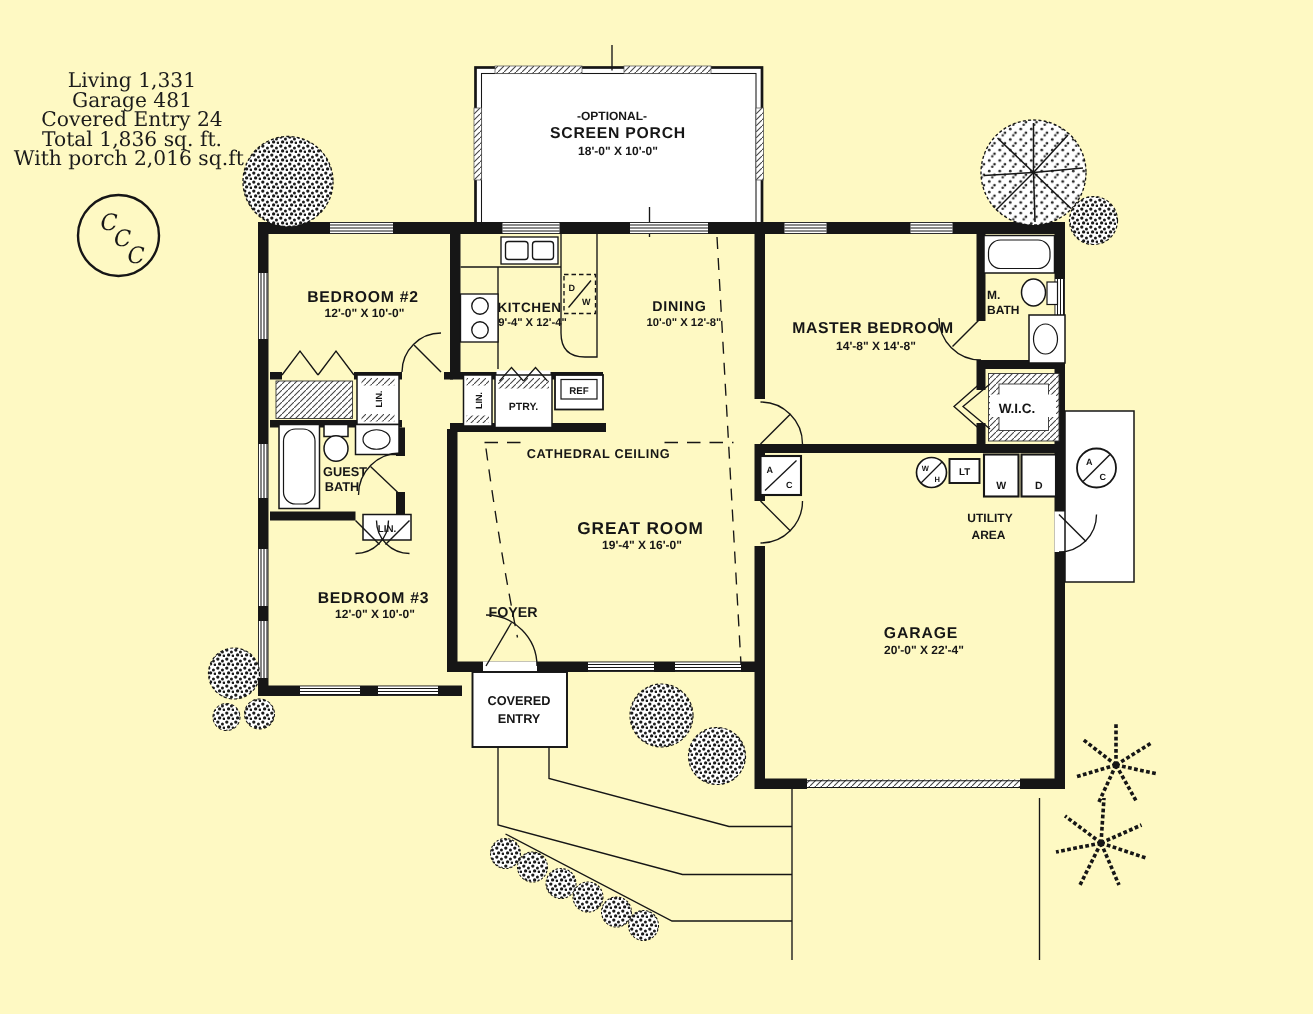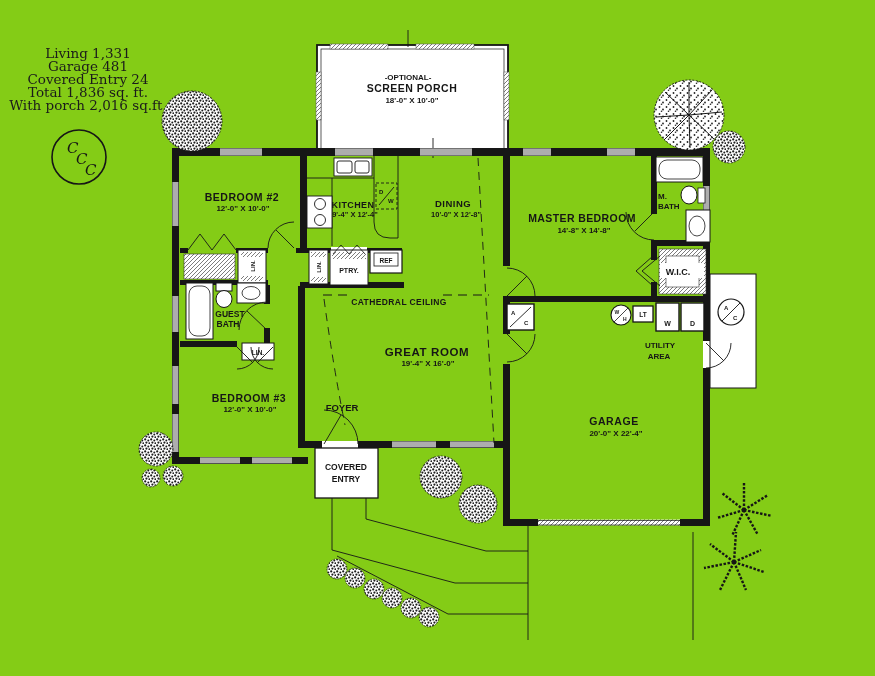--- a/index.html
+++ b/index.html
@@ -1,16 +1,16 @@
 <!DOCTYPE html>
 <html><head>
 <meta charset="utf-8">
 <style>
   html,body{margin:0;padding:0;background:#fff;}
-  .stage{position:relative;width:875px;height:676px;background:#84cc16;overflow:hidden;}
+  .stage{position:relative;width:875px;height:676px;background:#fef9c3;overflow:hidden;}
   svg{position:absolute;left:0;top:0;}
   text{font-family:"Liberation Sans",sans-serif;font-weight:bold;fill:#161616;}
   .serif{font-family:"DejaVu Serif",serif;font-weight:normal;fill:#1b1b1b;}
   .logoC{font-family:"DejaVu Serif",serif;font-weight:normal;font-style:italic;fill:#161616;}
 </style>
 </head>
 <body>
 
 <div class="stage">
 <svg width="875" height="676" viewBox="0 0 875 676">

